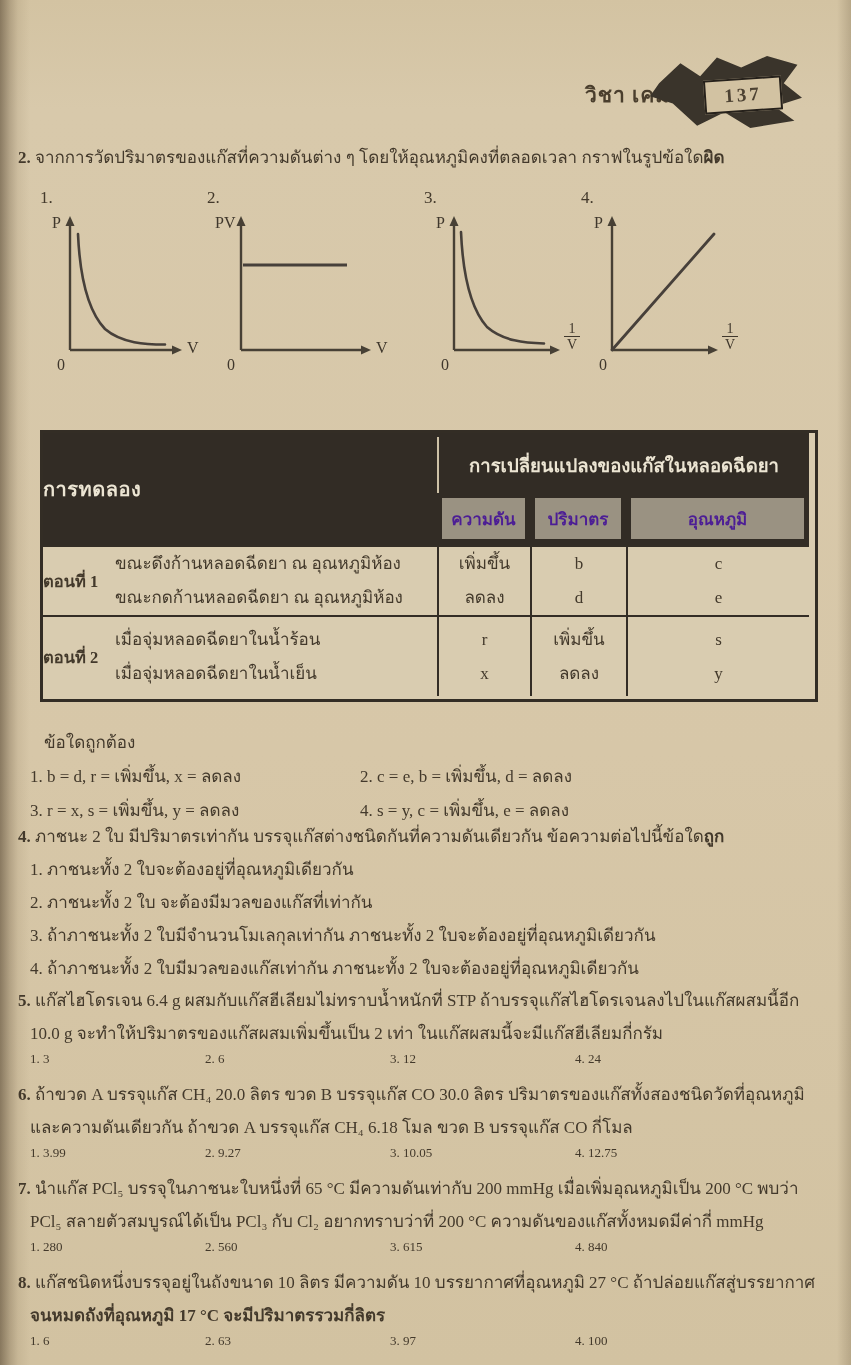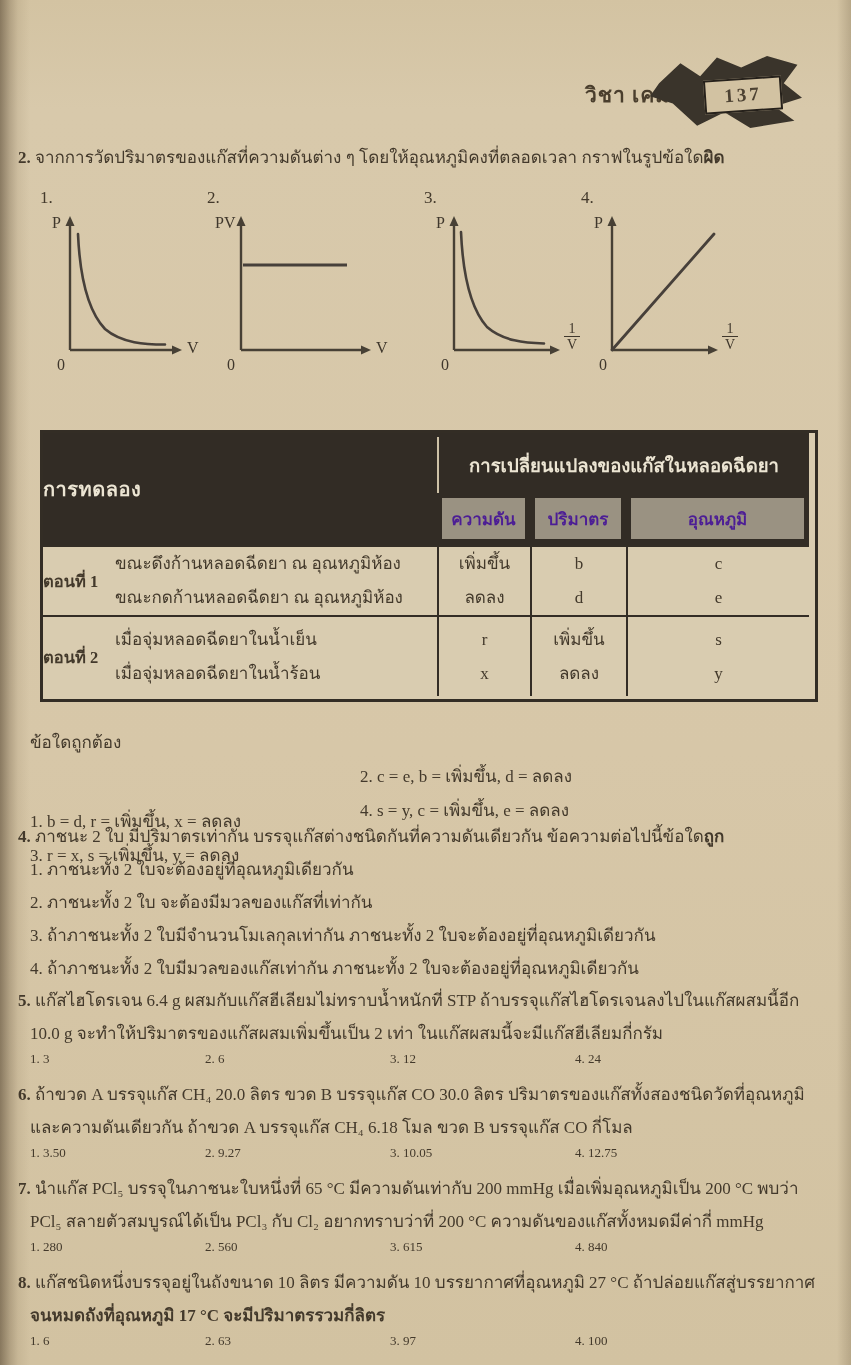--- a/index.html
+++ b/index.html
@@ -51,21 +51,21 @@
   .desclines div{font-size:17px;line-height:34px;white-space:nowrap;}
   .tb-val{border-top:2px solid #332d25;border-left:2px solid #332d25;display:flex;flex-direction:column;
     align-items:center;justify-content:center;}
   .tb-val div{font-size:17px;line-height:34px;}
   
   .choice-row4{display:flex;font-size:13px;}
   .choice-row4 .c1{width:175px;}
   .choice-row4 .c2{width:185px;}
   .choice-row4 .c3{width:185px;}
   .choice-row2{display:flex;font-size:17px;}
-  .choice-row2 .c1{width:330px;margin-top:45px;}
+  .choice-row2 .c1{width:330px;}
   .vchoice{font-size:17px;white-space:nowrap;}
 </style>
 </head>
 <body>
 
 <div class="page">
 
   <div class="abs" style="left:585px;top:78px;">
     <span class="subject">วิชา เคมี</span>
   </div>
@@ -177,39 +177,39 @@
       <div>d</div>
     </div>
     <div class="tb-val">
       <div>c</div>
       <div>e</div>
     </div>
 
     <div class="tb-desc">
       <span class="part">ตอนที่ 2</span>
       <div class="desclines">
+        <div>เมื่อจุ่มหลอดฉีดยาในน้ำร้อน</div>
         <div>เมื่อจุ่มหลอดฉีดยาในน้ำเย็น</div>
-        <div>เมื่อจุ่มหลอดฉีดยาในน้ำร้อน</div>
       </div>
     </div>
     <div class="tb-val">
       <div>r</div>
       <div>x</div>
     </div>
     <div class="tb-val">
       <div>เพิ่มขึ้น</div>
       <div>ลดลง</div>
     </div>
     <div class="tb-val">
       <div>s</div>
       <div>y</div>
     </div>
   </div>
 
-  <div class="abs qline" style="left:30px;top:728px;">ข้อใดถูกต้อง</div>
+  <div class="abs qline" style="left:44px;top:728px;">ข้อใดถูกต้อง</div>
   <div class="abs choice-row2" style="left:30px;top:762px;">
     <span class="c1">1. b  =  d, r  =  เพิ่มขึ้น,  x   =  ลดลง</span>
     <span>2. c  =  e,  b  =  เพิ่มขึ้น,  d  =  ลดลง</span>
   </div>
   <div class="abs choice-row2" style="left:30px;top:796px;">
     <span class="c1">3. r  =  x, s  =  เพิ่มขึ้น,  y  =  ลดลง</span>
     <span>4. s  =  y,  c  =  เพิ่มขึ้น,  e  =  ลดลง</span>
   </div>
 
   <div class="abs qline" style="left:18px;top:822px;">
@@ -232,21 +232,21 @@
     <span class="c3">3. 12</span>
     <span>4. 24</span>
   </div>
 
   <div class="abs qline" style="left:18px;top:1080px;">
     <span class="qnum">6.</span>
     <span>ถ้าขวด A บรรจุแก๊ส CH₄ 20.0 ลิตร ขวด B บรรจุแก๊ส CO 30.0 ลิตร ปริมาตรของแก๊สทั้งสองชนิดวัดที่อุณหภูมิ</span>
   </div>
   <div class="abs qline" style="left:30px;top:1113px;">และความดันเดียวกัน ถ้าขวด A บรรจุแก๊ส CH₄ 6.18 โมล ขวด B บรรจุแก๊ส CO กี่โมล</div>
   <div class="abs choice-row4" style="left:30px;top:1145px;">
-    <span class="c1">1. 3.50</span>
+    <span class="c1">1. 3.99</span>
     <span class="c2">2. 9.27</span>
     <span class="c3">3. 10.05</span>
     <span>4. 12.75</span>
   </div>
 
   <div class="abs qline" style="left:18px;top:1174px;">
     <span class="qnum">7.</span>
     <span>นำแก๊ส PCl₅ บรรจุในภาชนะใบหนึ่งที่ 65 °C มีความดันเท่ากับ 200 mmHg เมื่อเพิ่มอุณหภูมิเป็น 200 °C พบว่า</span>
   </div>
   <div class="abs qline" style="left:30px;top:1207px;">PCl₅ สลายตัวสมบูรณ์ได้เป็น PCl₃ กับ Cl₂ อยากทราบว่าที่ 200 °C ความดันของแก๊สทั้งหมดมีค่ากี่ mmHg</div>

